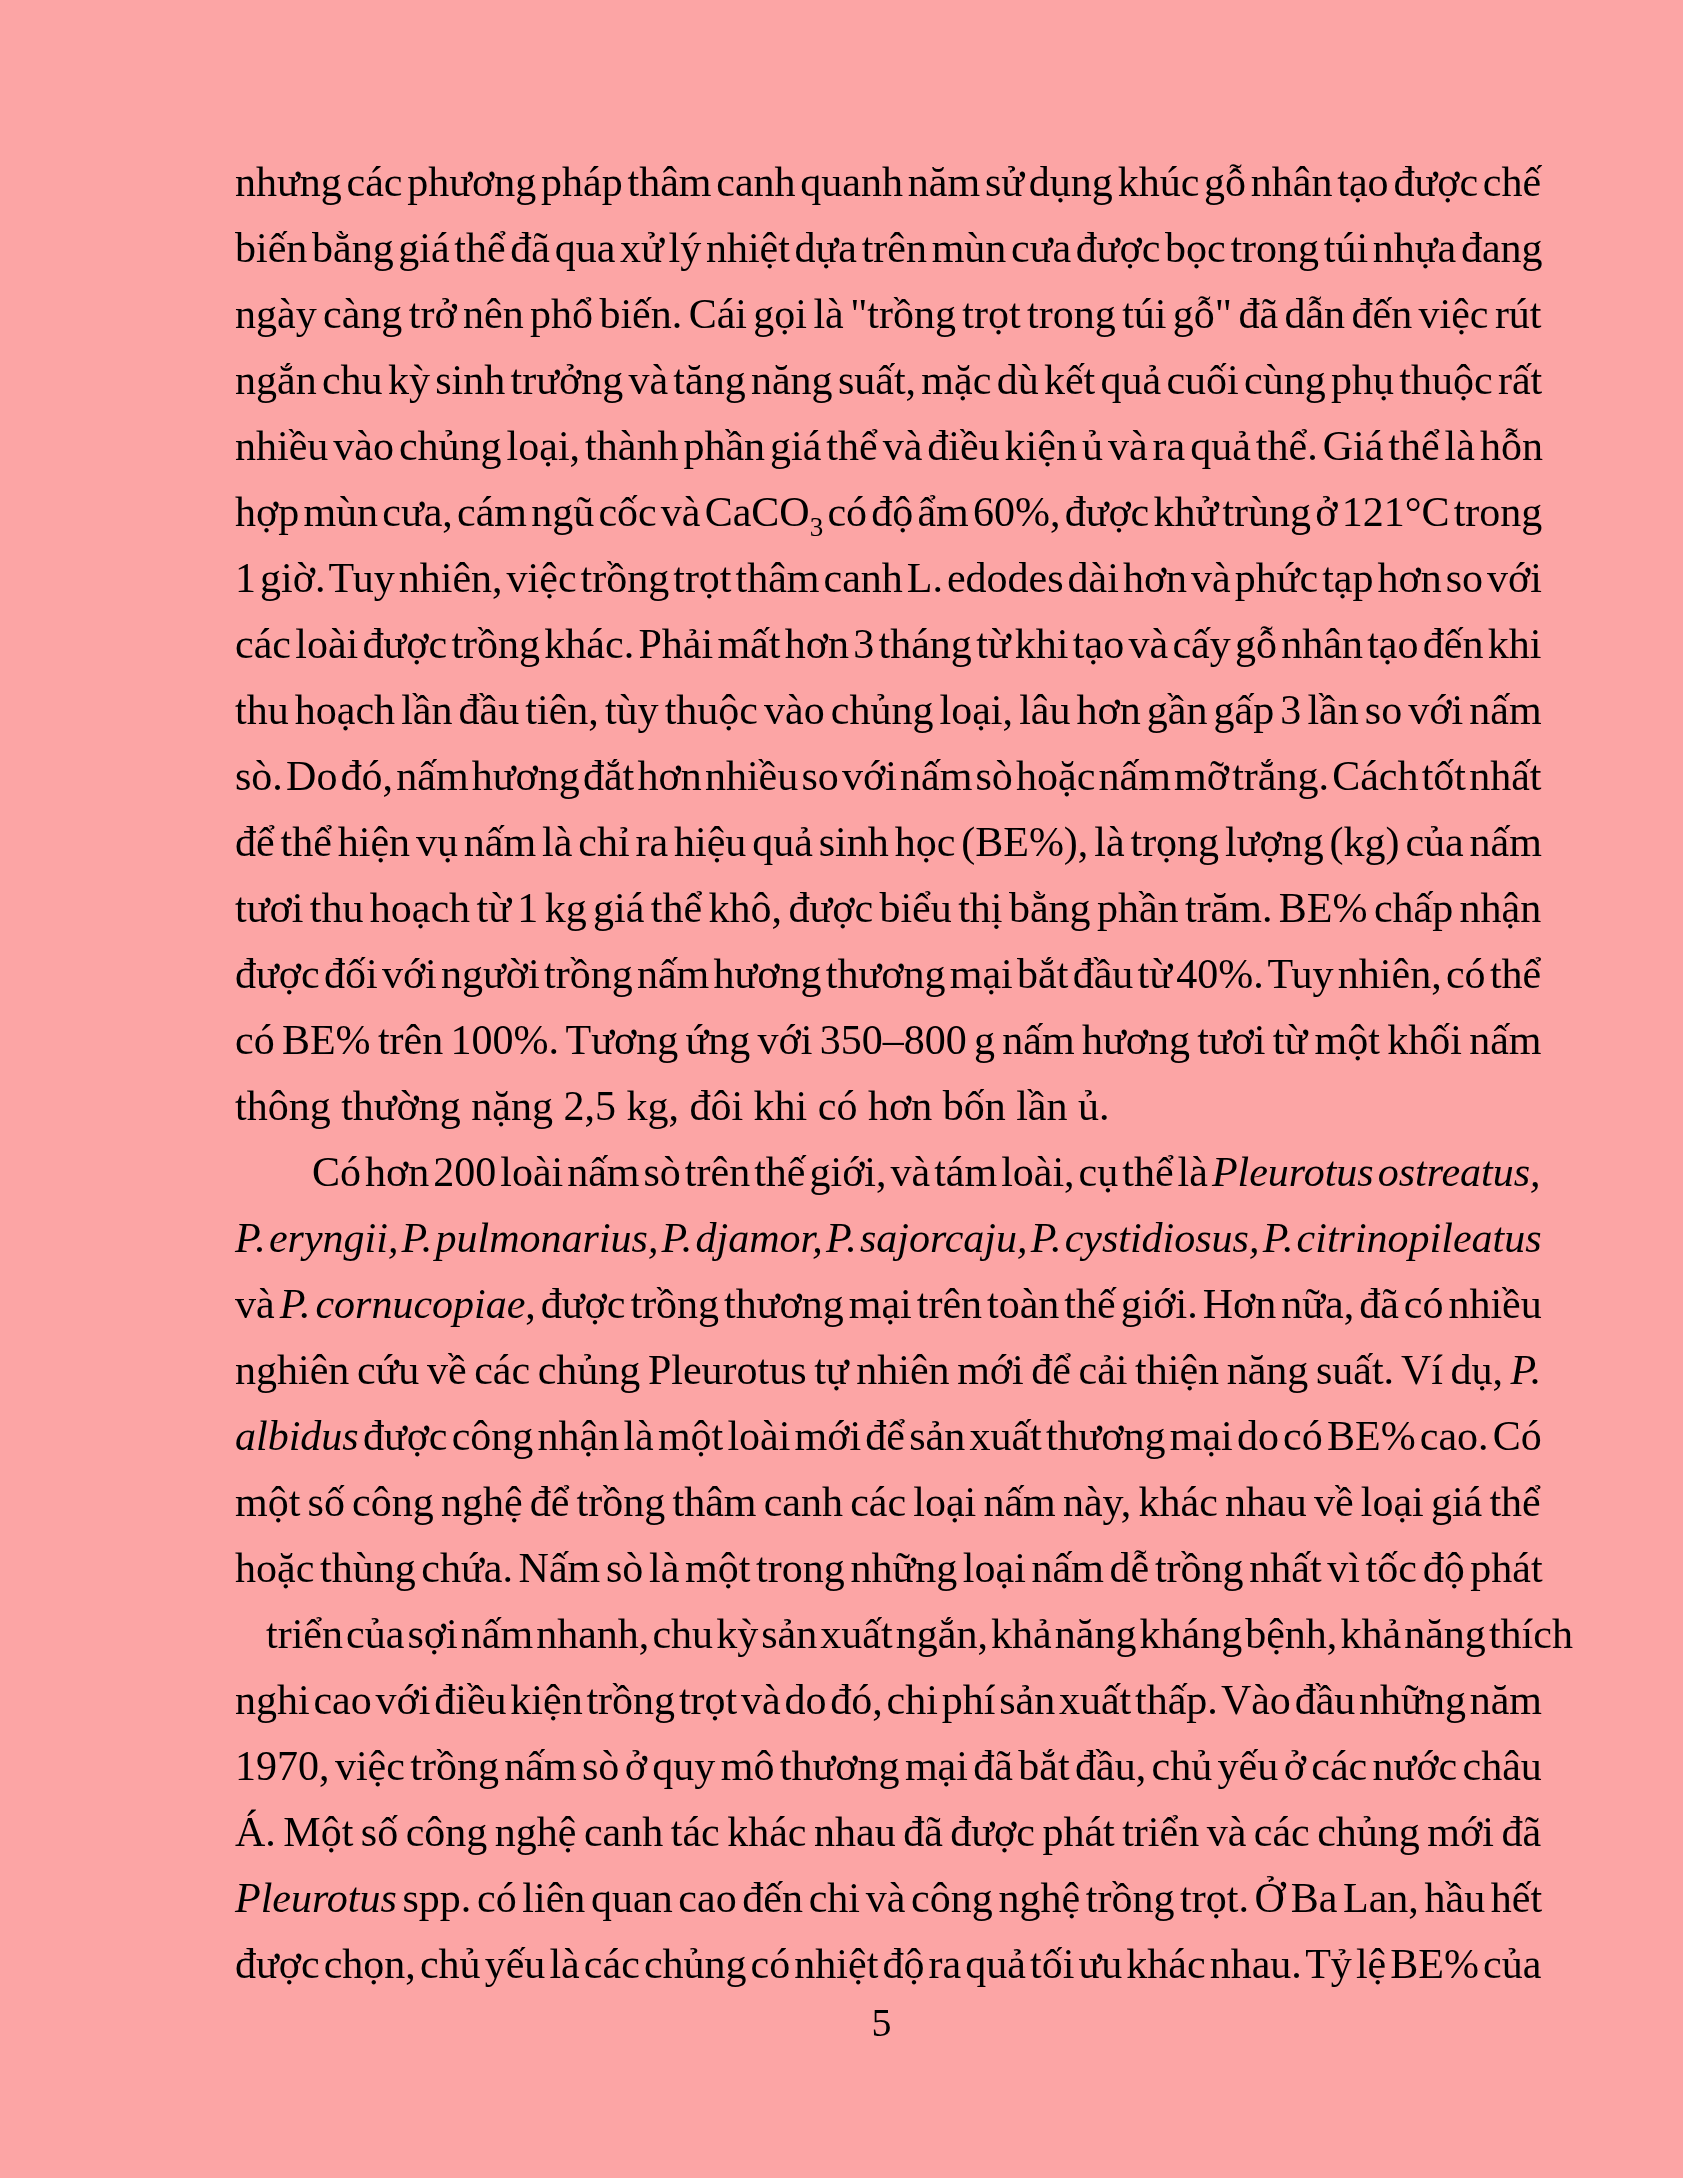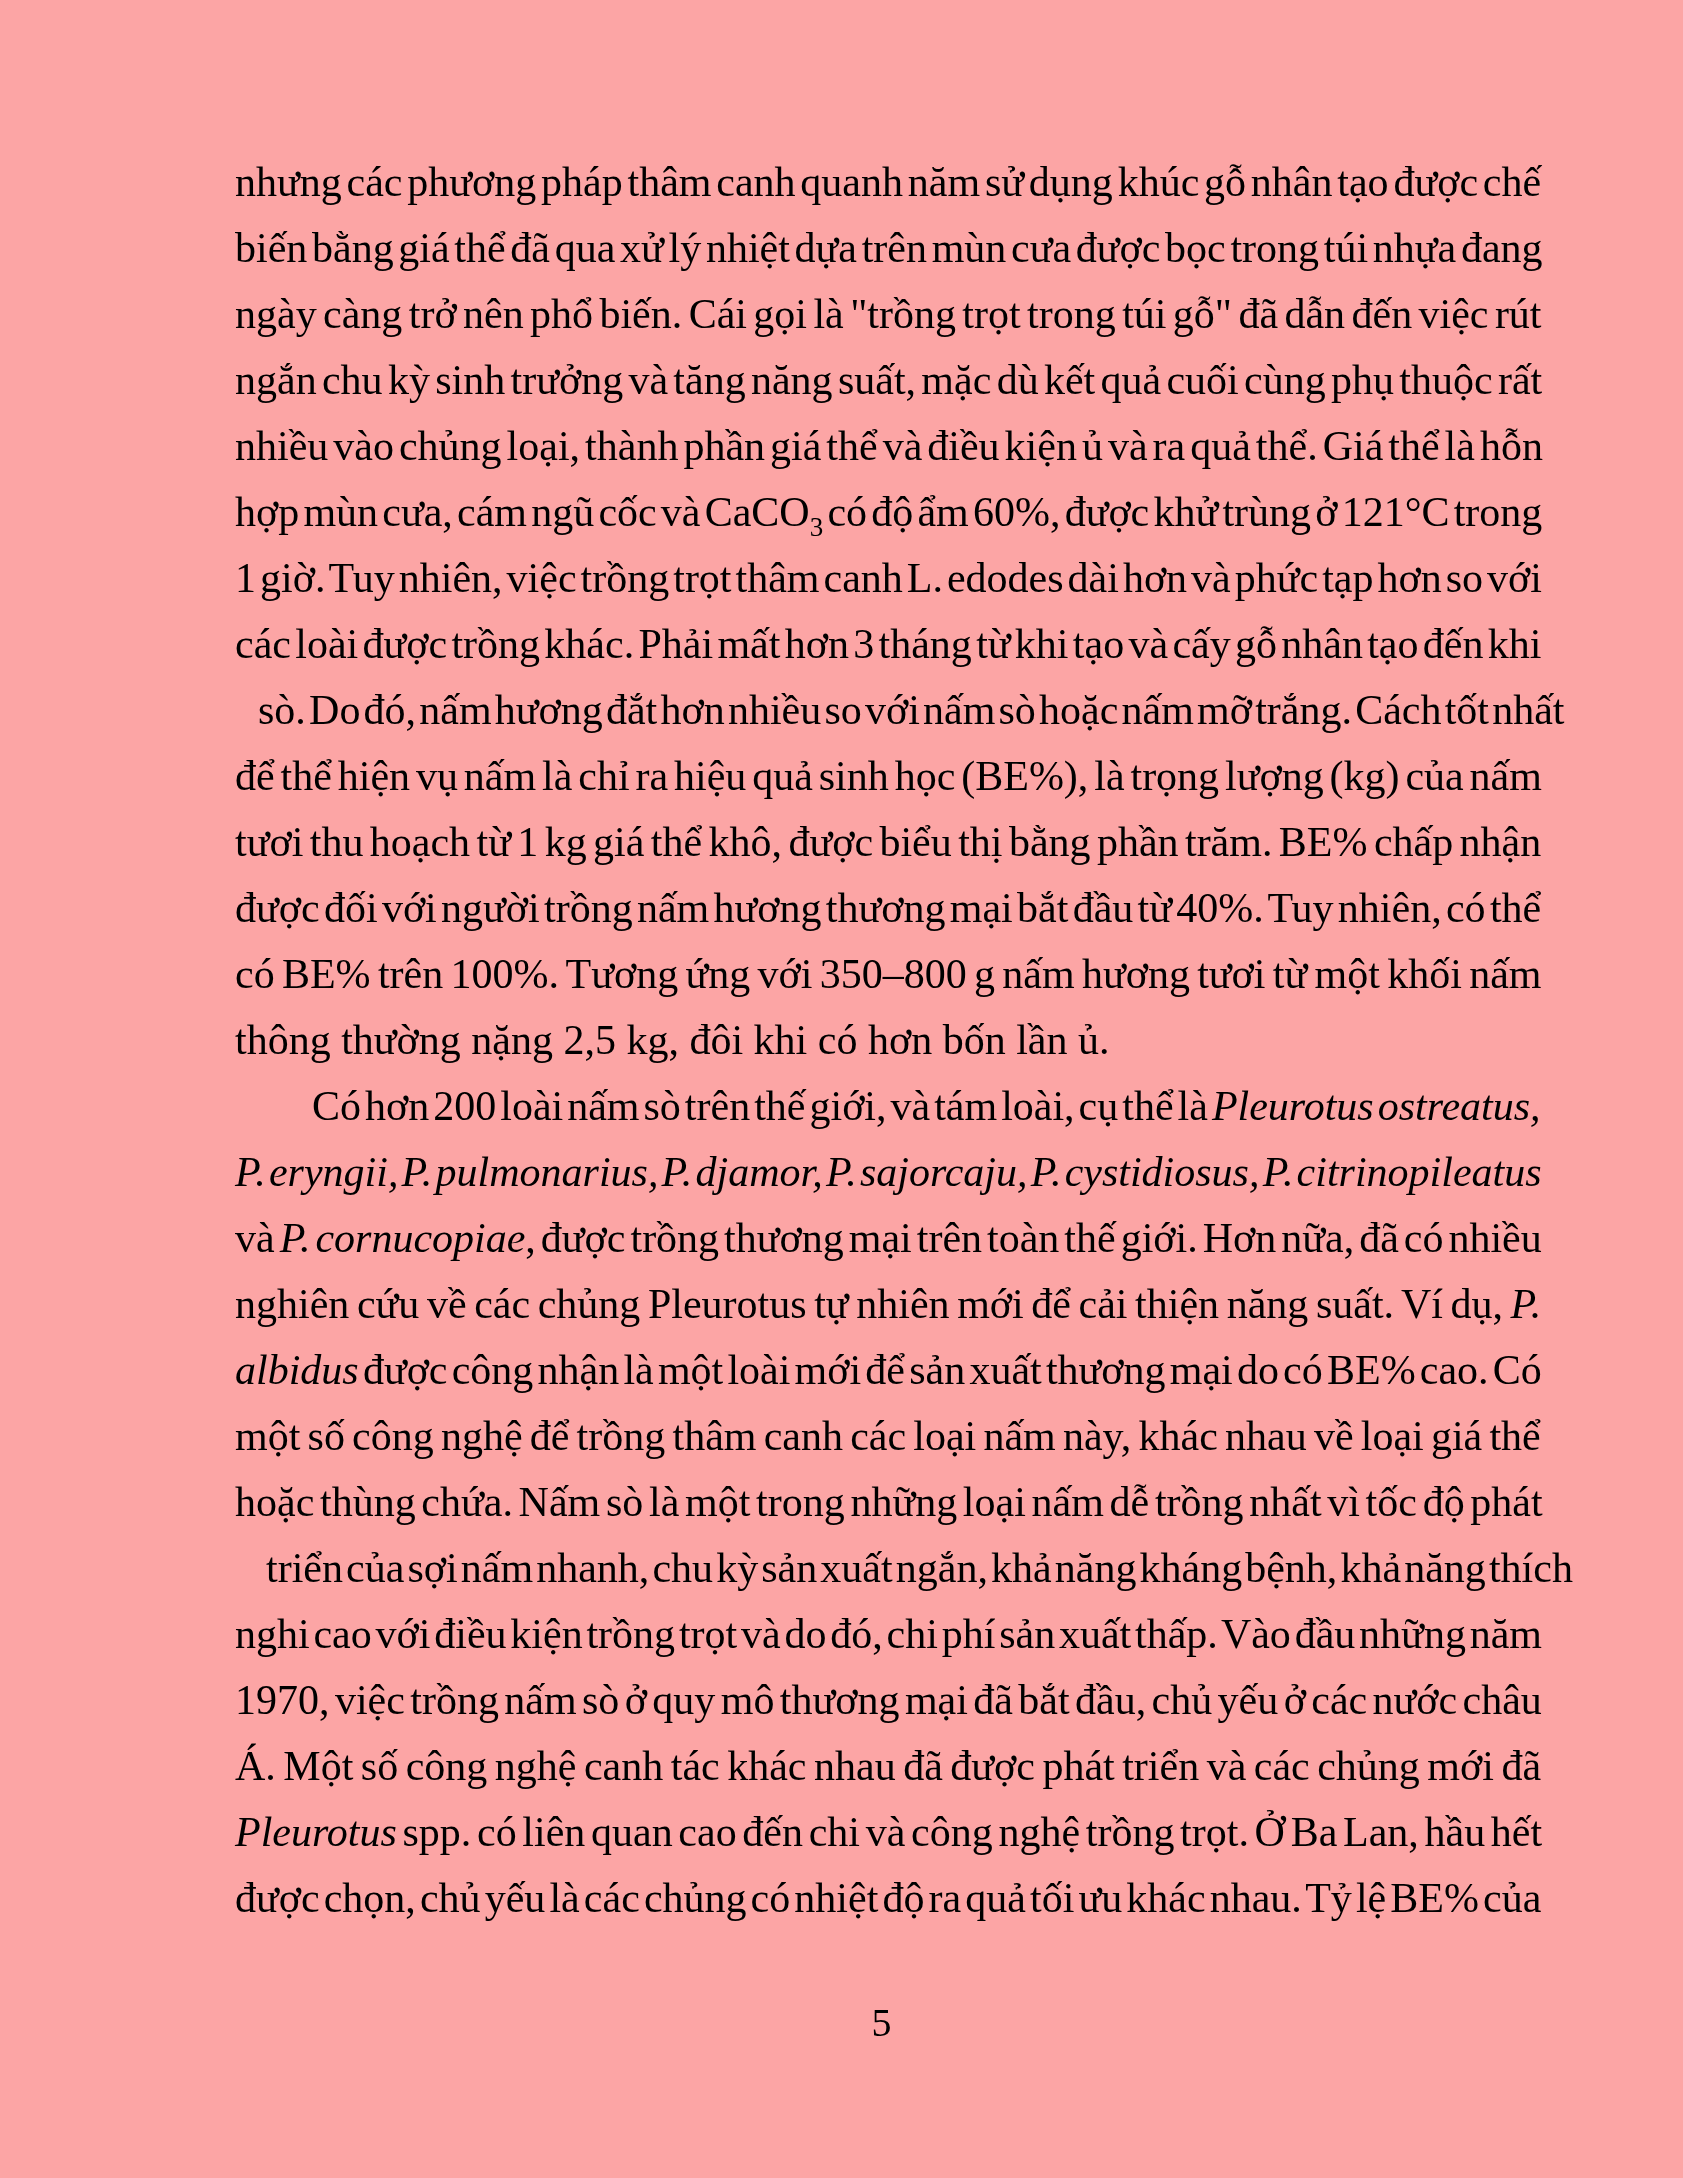--- a/index.html
+++ b/index.html
@@ -57,21 +57,22 @@
 <div class="page">
   <div class="text-block">
       <div class="line" style="word-spacing: -5.7px;"><span class="line-inner"><span>nhưng các phương pháp thâm canh quanh năm sử dụng khúc gỗ nhân tạo được chế</span></span></div>
       <div class="line" style="word-spacing: -5.8px;"><span class="line-inner"><span>biến bằng giá thể đã qua xử lý nhiệt dựa trên mùn cưa được bọc trong túi nhựa đang</span></span></div>
       <div class="line" style="word-spacing: -4.1px;"><span class="line-inner"><span>ngày càng trở nên phổ biến. Cái gọi là "trồng trọt trong túi gỗ" đã dẫn đến việc rút</span></span></div>
       <div class="line" style="word-spacing: -5.2px;"><span class="line-inner"><span>ngắn chu kỳ sinh trưởng và tăng năng suất, mặc dù kết quả cuối cùng phụ thuộc rất</span></span></div>
       <div class="line" style="word-spacing: -5.5px;"><span class="line-inner"><span>nhiều vào chủng loại, thành phần giá thể và điều kiện ủ và ra quả thể. Giá thể là hỗn</span></span></div>
       <div class="line" style="word-spacing: -6.3px;"><span class="line-inner"><span>hợp mùn cưa, cám ngũ cốc và CaCO</span><span class="sub">3</span><span> có độ ẩm 60%, được khử trùng ở 121°C trong</span></span></div>
       <div class="line" style="word-spacing: -6.5px;"><span class="line-inner"><span>1 giờ. Tuy nhiên, việc trồng trọt thâm canh L. edodes dài hơn và phức tạp hơn so với</span></span></div>
       <div class="line" style="word-spacing: -6.2px;"><span class="line-inner"><span>các loài được trồng khác. Phải mất hơn 3 tháng từ khi tạo và cấy gỗ nhân tạo đến khi</span></span></div>
-      <div class="line" style="word-spacing: -7.3px; margin-left: 23px;"><span class="line-inner"><span>sò. Do đó, nấm hương đắt hơn nhiều so với nấm sò hoặc nấm mỡ trắng. Cách tốt nhất</span></span></div>
+      <div class="line" style="word-spacing: -4.4px;"><span class="line-inner"><span>thu hoạch lần đầu tiên, tùy thuộc vào chủng loại, lâu hơn gần gấp 3 lần so với nấm</span></span></div>
+      <div class="line" style="word-spacing: -7.3px;"><span class="line-inner"><span>sò. Do đó, nấm hương đắt hơn nhiều so với nấm sò hoặc nấm mỡ trắng. Cách tốt nhất</span></span></div>
       <div class="line" style="word-spacing: -4.6px;"><span class="line-inner"><span>để thể hiện vụ nấm là chỉ ra hiệu quả sinh học (BE%), là trọng lượng (kg) của nấm</span></span></div>
       <div class="line" style="word-spacing: -4.1px;"><span class="line-inner"><span>tươi thu hoạch từ 1 kg giá thể khô, được biểu thị bằng phần trăm. BE% chấp nhận</span></span></div>
       <div class="line" style="word-spacing: -6.2px;"><span class="line-inner"><span>được đối với người trồng nấm hương thương mại bắt đầu từ 40%. Tuy nhiên, có thể</span></span></div>
       <div class="line" style="word-spacing: -3.2px;"><span class="line-inner"><span>có BE% trên 100%. Tương ứng với 350–800 g nấm hương tươi từ một khối nấm</span></span></div>
       <div class="line no-justify"><span class="line-inner"><span>thông thường nặng 2,5 kg, đôi khi có hơn bốn lần ủ.</span></span></div>
       <div class="line indent" style="word-spacing: -6.5px;"><span class="line-inner"><span>Có hơn 200 loài nấm sò trên thế giới, và tám loài, cụ thể là </span><span class="italic">Pleurotus ostreatus,</span></span></div>
       <div class="line" style="word-spacing: -7.3px;"><span class="line-inner"><span class="italic">P. eryngii, P. pulmonarius, P. djamor, P. sajorcaju, P. cystidiosus, P. citrinopileatus</span></span></div>
       <div class="line" style="word-spacing: -5.5px;"><span class="line-inner"><span>và </span><span class="italic">P. cornucopiae</span><span>, được trồng thương mại trên toàn thế giới. Hơn nữa, đã có nhiều</span></span></div>
       <div class="line" style="word-spacing: -2.9px;"><span class="line-inner"><span>nghiên cứu về các chủng Pleurotus tự nhiên mới để cải thiện năng suất. Ví dụ, </span><span class="italic">P.</span></span></div>
       <div class="line" style="word-spacing: -6.3px;"><span class="line-inner"><span class="italic">albidus</span><span> được công nhận là một loài mới để sản xuất thương mại do có BE% cao. Có</span></span></div>

